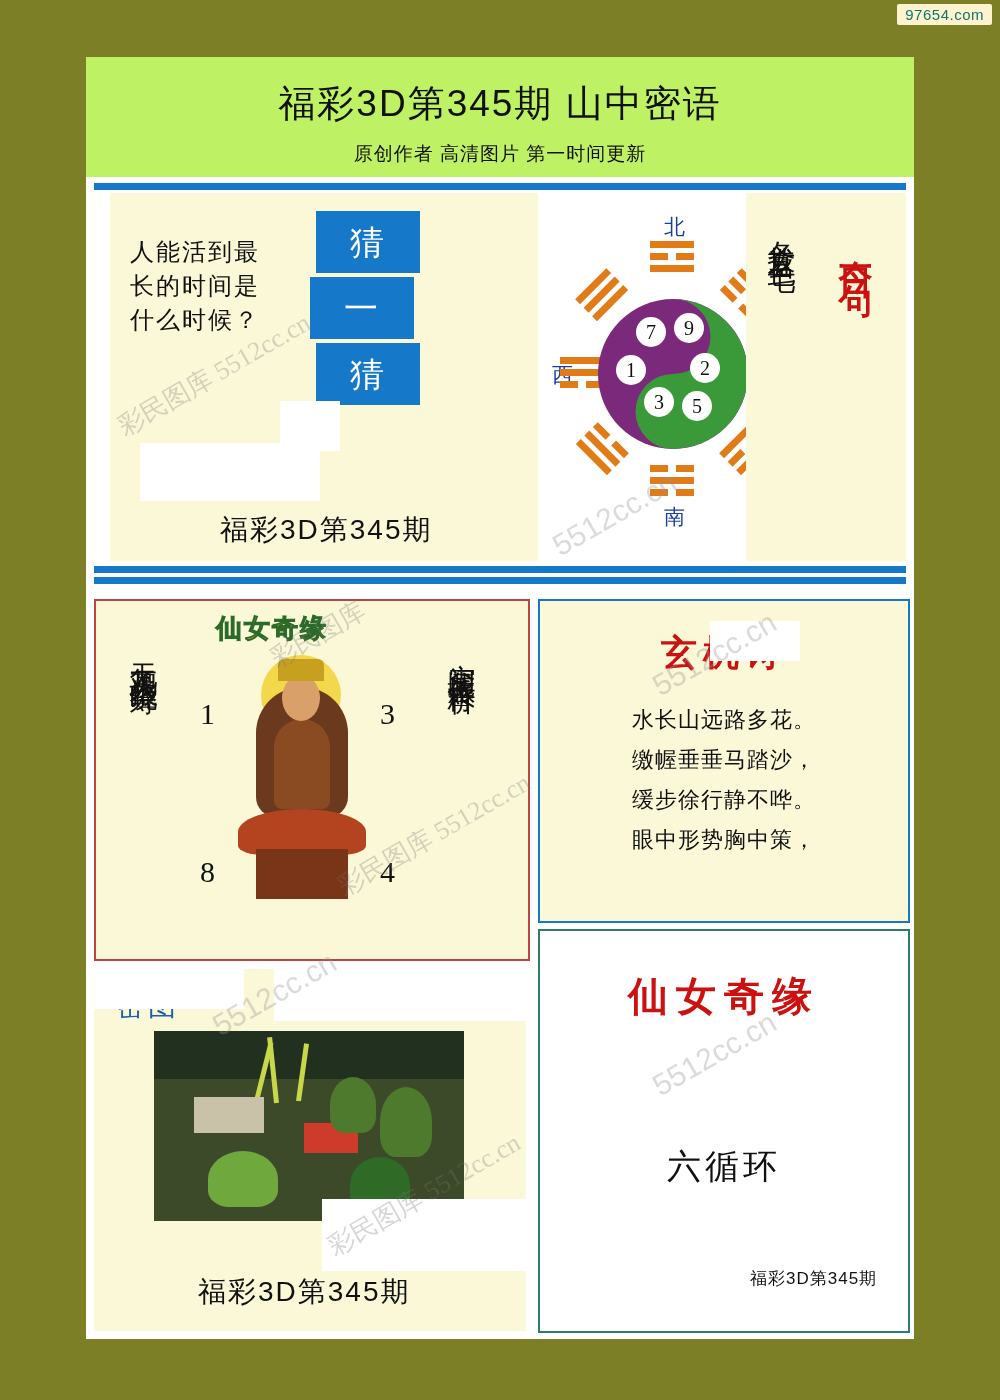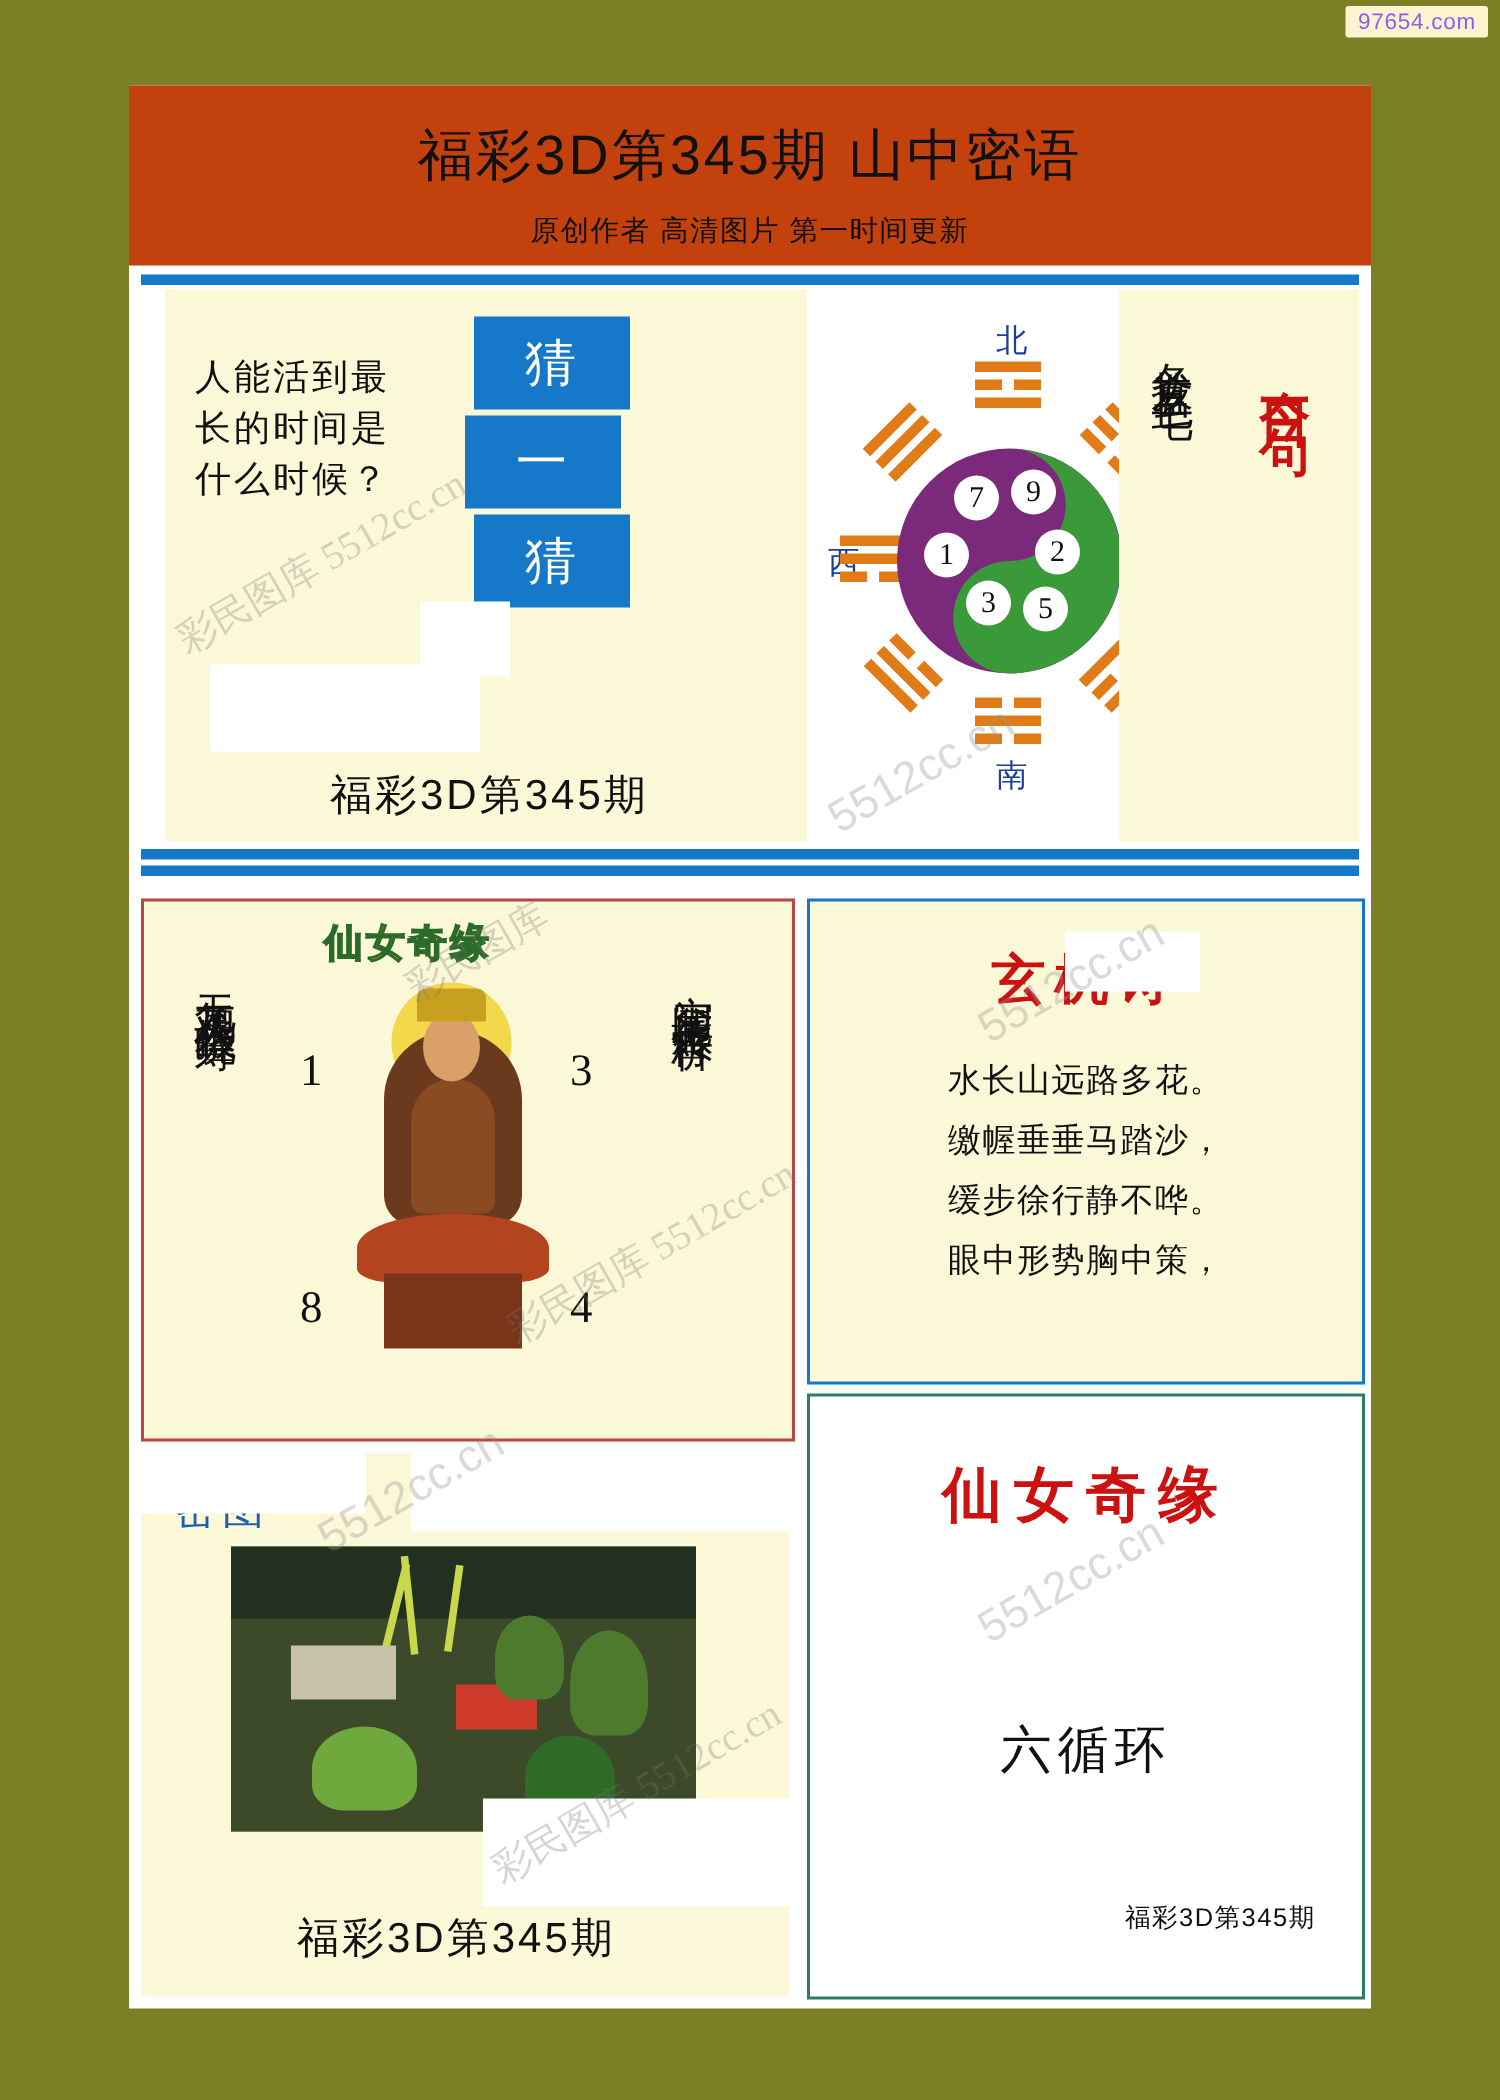--- a/index.html
+++ b/index.html
@@ -12,42 +12,42 @@
     background: #7c7f26;
     font-family: "Liberation Sans", sans-serif;
     position: relative;
     overflow: hidden;
   }
   .watermark-badge {
     position: absolute;
     top: 4px;
     right: 8px;
     background: #fdf4cf;
-    color: #8b5cf6;
+    color: #0f766e;
     font-size: 15px;
     padding: 2px 8px;
     border-radius: 2px;
     letter-spacing: 0.5px;
     font-family: "Liberation Sans", sans-serif;
   }
   .page {
     position: absolute;
     left: 86px;
     top: 57px;
     width: 828px;
     height: 1282px;
     background: #ffffff;
   }
   
   .header {
     position: absolute;
     left: 0; top: 0;
     width: 828px;
     height: 120px;
-    background: #c2410c;
+    background: #bef264;
   }
   .header-title {
     text-align: center;
     font-size: 37px;
     color: #111;
     letter-spacing: 2px;
     padding-top: 22px;
     font-family: "Liberation Sans", sans-serif;
   }
   .header-sub {

